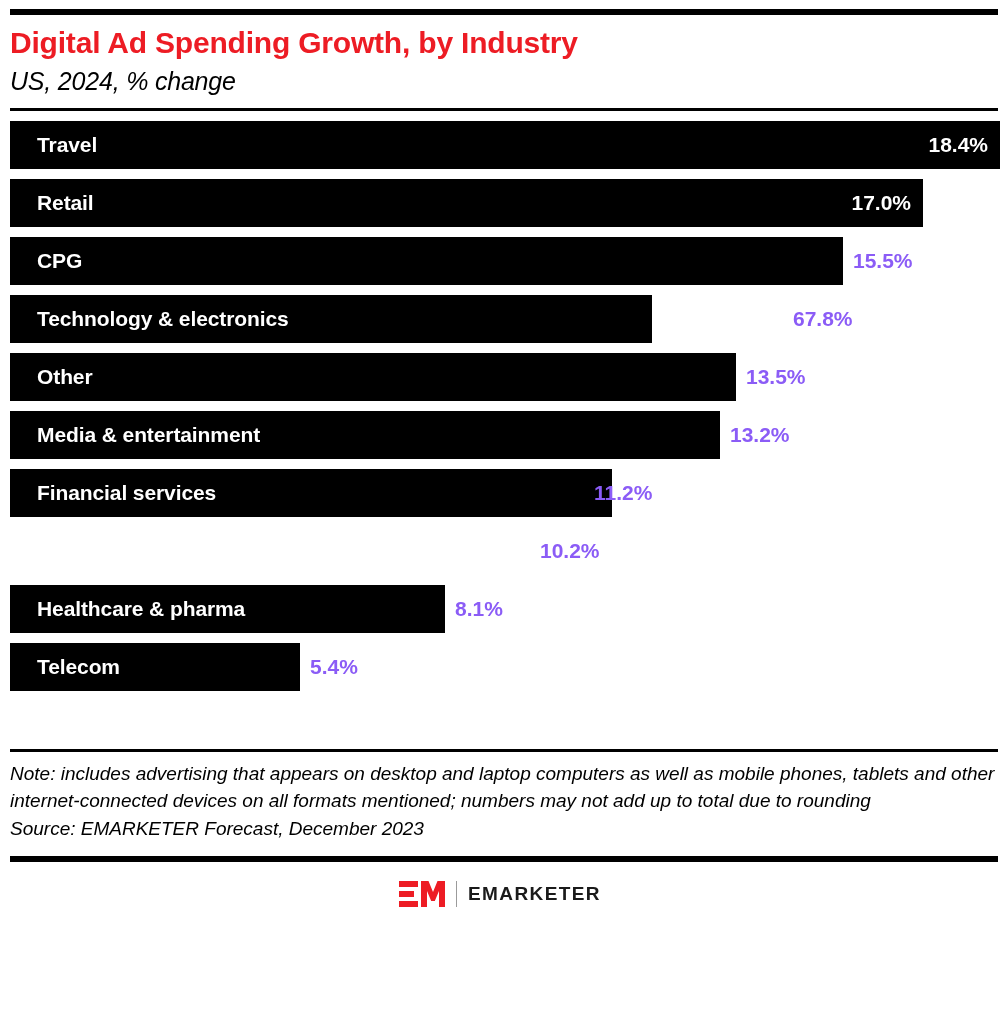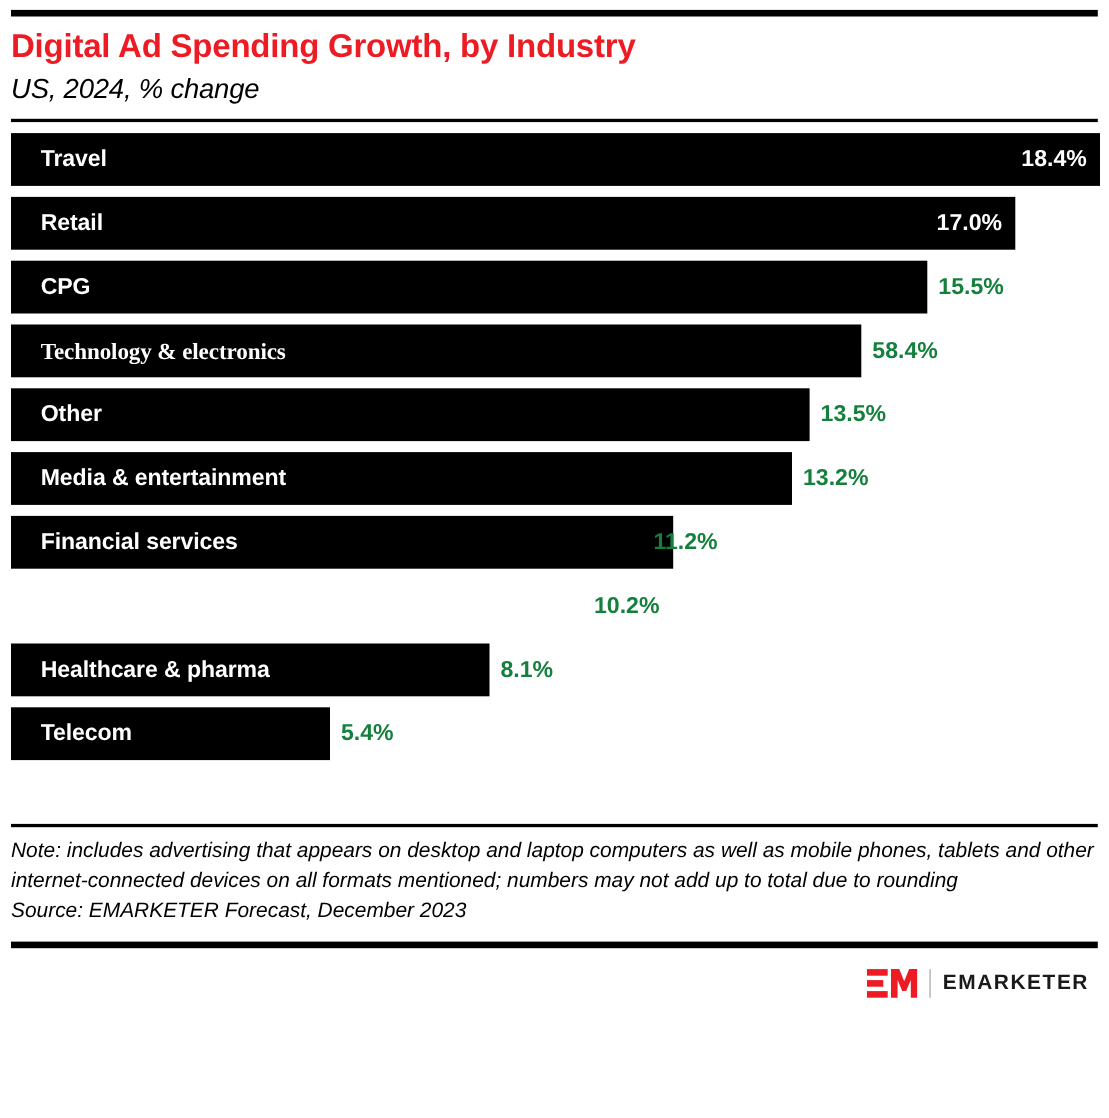--- a/index.html
+++ b/index.html
@@ -90,21 +90,21 @@
     transform: translateY(-50%);
     color: #ffffff;
     font-size: 21px;
     font-weight: bold;
     white-space: nowrap;
   }
   .value-outside {
     position: absolute;
     top: 50%;
     transform: translateY(-50%);
-    color: #15803d;
+    color: #8b5cf6;
     font-size: 21px;
     font-weight: bold;
     white-space: nowrap;
     padding-left: 10px;
   }
 
   
   .rule-footer {
     height: 3px;
     background: #000000;
@@ -127,21 +127,21 @@
   }
   .rule-bottom {
     height: 6px;
     background: #000000;
     margin-top: 13px;
   }
 
   
   .logo-area {
     display: flex;
-    justify-content: flex-end;
+    justify-content: center;
     align-items: center;
     margin-top: 17px;
     padding-right: 8px;
   }
   .logo-em {
     display: flex;
     align-items: center;
   }
   .logo-mark {
     display: block;
@@ -184,24 +184,24 @@
           <span class="value-inside">17.0%</span>
         </div>
       </div>
       <div class="bar-row">
         <div class="bar" style="width: 833px;">
           <span class="bar-label">CPG</span>
         </div>
         <span class="value-outside" style="left: 833px;">15.5%</span>
       </div>
       <div class="bar-row">
-        <div class="bar" style="width: 773px; font-family: Liberation Serif, serif;">
+        <div class="bar" style="width: 642px;">
           <span class="bar-label">Technology &amp; electronics</span>
         </div>
-        <span class="value-outside" style="left: 773px;">58.4%</span>
+        <span class="value-outside" style="left: 773px;">67.8%</span>
       </div>
       <div class="bar-row">
         <div class="bar" style="width: 726px;">
           <span class="bar-label">Other</span>
         </div>
         <span class="value-outside" style="left: 726px;">13.5%</span>
       </div>
       <div class="bar-row">
         <div class="bar" style="width: 710px;">
           <span class="bar-label">Media &amp; entertainment</span>

